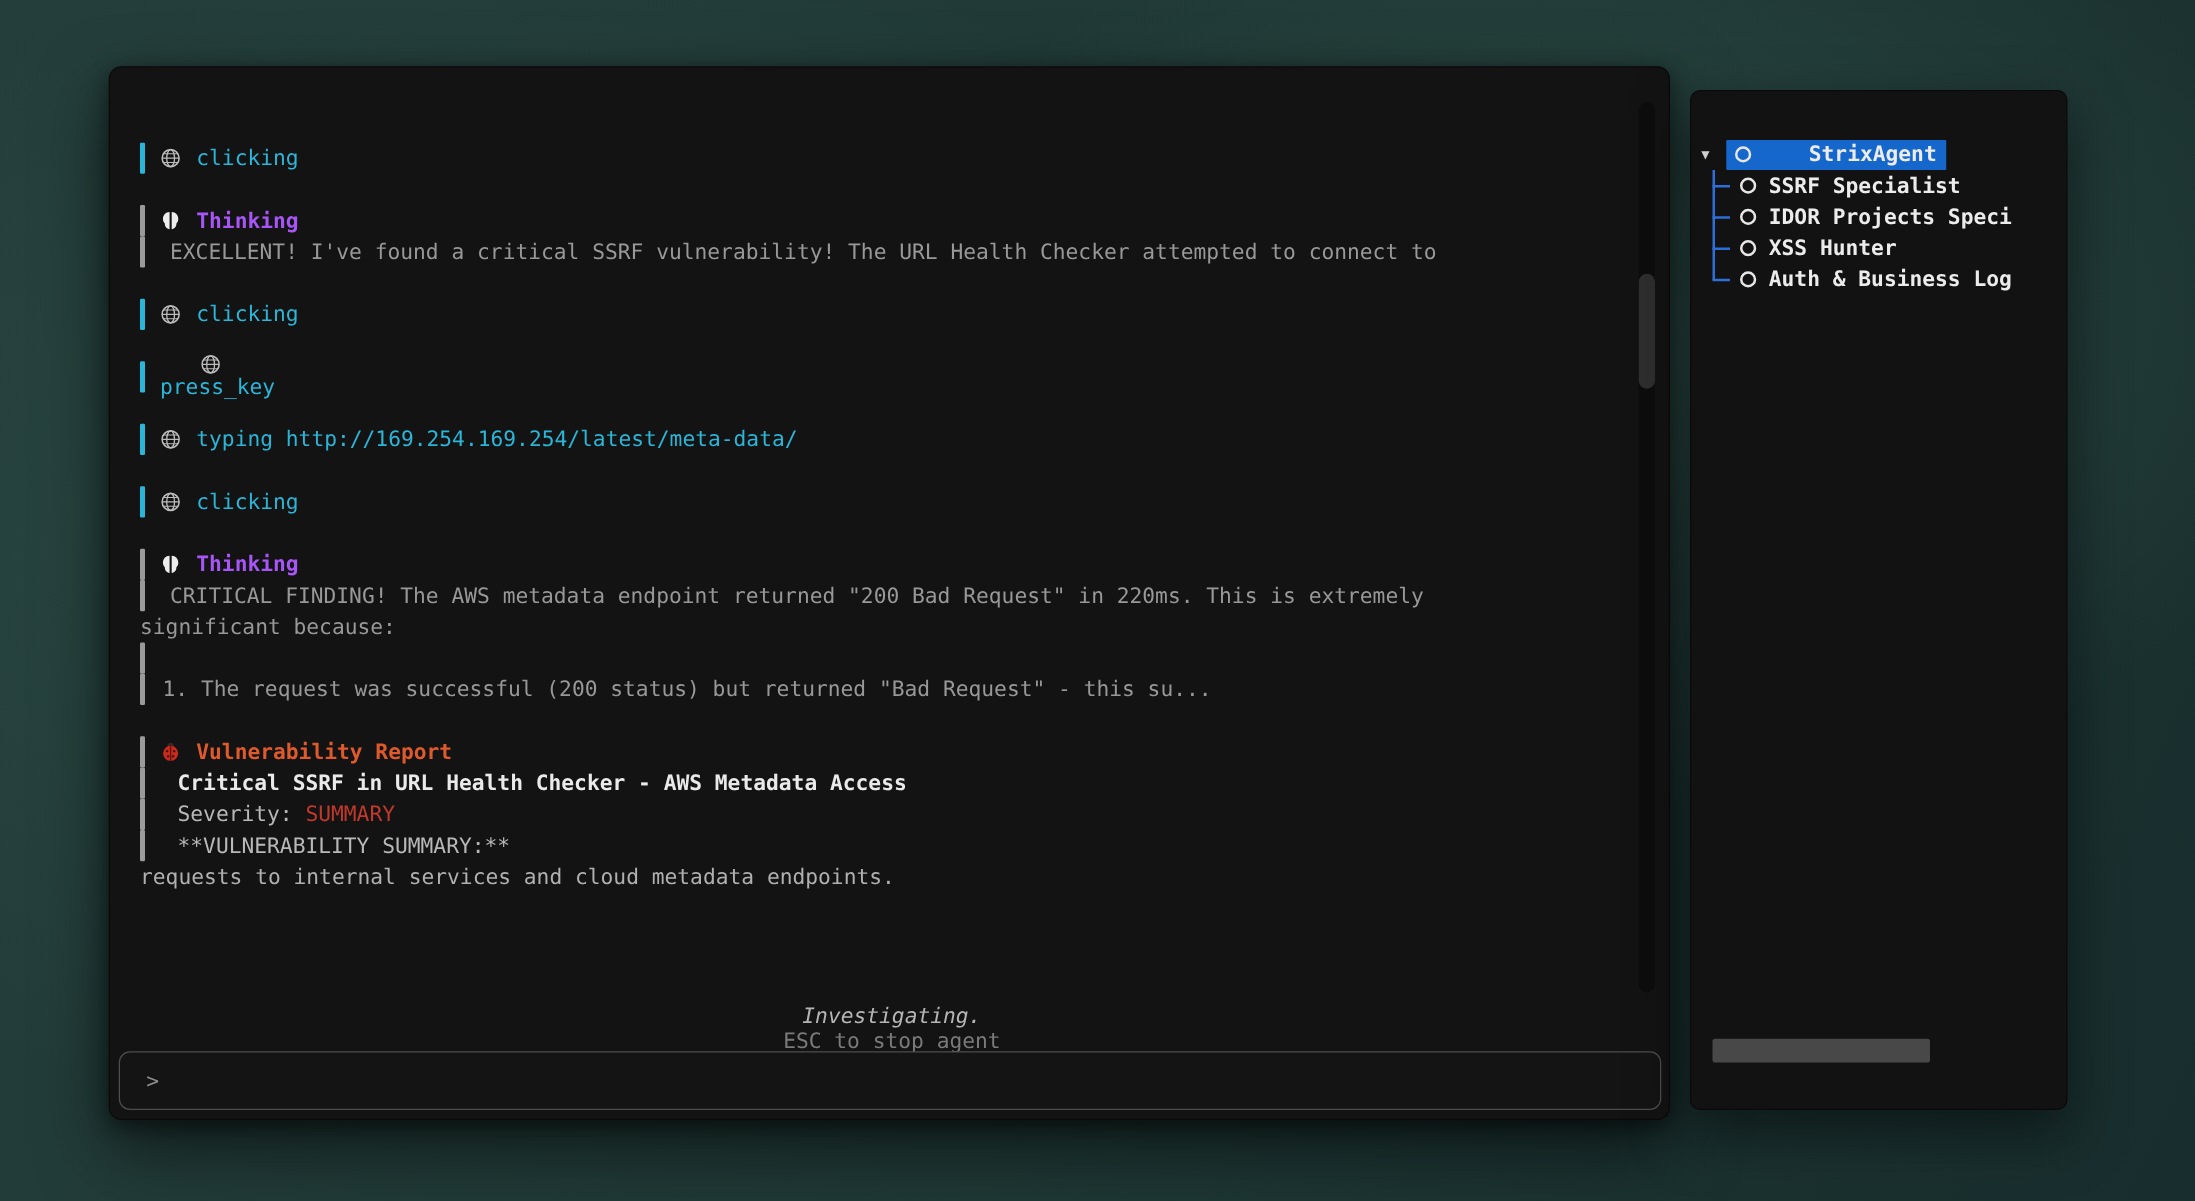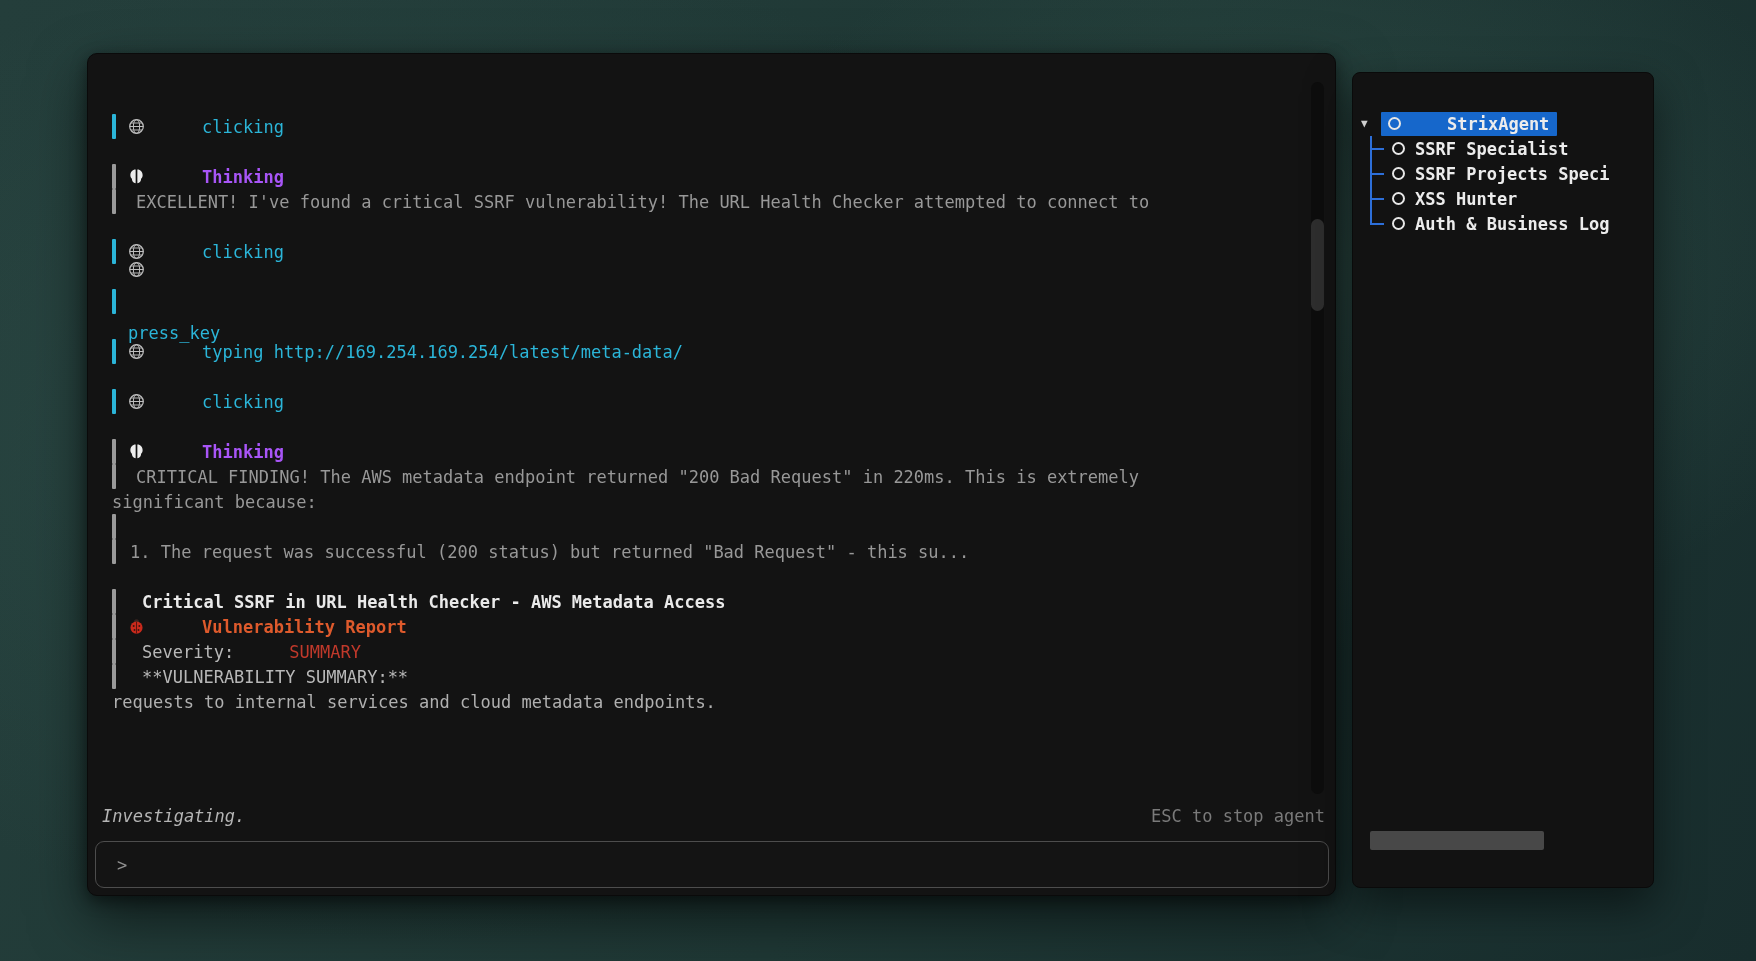--- a/index.html
+++ b/index.html
@@ -20,35 +20,35 @@
     position:absolute;left:87px;top:53px;width:1249px;height:843px;
     background:#131313;border-radius:10px;border:1px solid #0a0a0a;box-sizing:border-box;
     box-shadow:0 22px 55px rgba(0,0,0,.55), 0 5px 16px rgba(0,0,0,.45);
   }
   .log{position:absolute;left:24px;top:60px;right:48px;bottom:120px;overflow:hidden;}
   .blk{margin-bottom:25px;}
   .lrow{display:flex;align-items:center;height:25px;font-size:17px;white-space:pre;}
   .bar{flex:0 0 4px;width:4px;align-self:stretch;border-radius:1px;}
   .bar-cyan{background:var(--accent-cyan,#2bb5d8);}
   .bar-gray{background:#9a9a9a;}
-  .rc{display:inline-flex;white-space:pre;gap:45px;}
+  .rc{display:inline-flex;align-items:center;white-space:pre;}
   .ic{display:inline-flex;margin-right:12px;align-items:center;}
   .s-cyan{color:var(--accent-cyan,#2bb5d8);}
   .s-purple{color:var(--accent-purple,#a855f7);font-weight:bold;}
   .s-think{color:#989898;}
   .s-orange{color:var(--report-orange,#de5a2c);font-weight:bold;}
   .s-title{color:#eaeaea;font-weight:bold;}
   .s-gray{color:#b8b8b8;}
   .s-red{color:var(--severity-red,#c0392b);}
   .s-body{color:#b0b0b0;}
   
   .sb-track{position:absolute;right:11px;top:28px;width:13px;height:712px;background:#0d0d0d;border-radius:7px;}
   .sb-thumb{position:absolute;left:0;top:137px;width:13px;height:92px;background:#2e2e2e;border-radius:7px;}
   
-  .status{position:absolute;left:14px;right:10px;top:749px;height:26px;display:flex;justify-content:space-between;align-items:center;font-size:17px;}
+  .status{position:absolute;left:14px;right:10px;top:749px;height:26px;display:flex;justify-content:space-between;align-items:center;font-size:17px;flex-direction:column;}
   .status-left{font-style:italic;color:#b5b5b5;}
   .status-right{color:#7a7a7a;}
   .inputbox{
     position:absolute;left:7px;right:6px;top:787px;height:47px;box-sizing:border-box;
     border:1px solid #4d4d4d;border-radius:9px;background:#141414;
     display:flex;align-items:center;padding-left:21px;
   }
   .prompt{color:#8f8f8f;font-size:17px;}
   
   .sidepanel{
@@ -133,30 +133,30 @@
           <div class="lrow"><span class="bar bar-gray"></span><span class="rc" style="margin-left: 12px;"><span class="ic"><svg width="17" height="17" viewBox="0 0 18 18">
                   <path d="M8.1 1.6 C4.7 1.6 2.5 4.3 2.5 7.6 C2.5 9.1 3.1 10.4 4.1 11.4 C4 13.7 5.5 15.9 8.1 16.2 Z" fill="#ededed"></path>
                   <path d="M9.9 1.6 C13.3 1.6 15.5 4.3 15.5 7.6 C15.5 9.1 14.9 10.4 13.9 11.4 C14 13.7 12.5 15.9 9.9 16.2 Z" fill="#ededed"></path>
                 </svg></span><span class="s-purple">Thinking</span></span></div>
           <div class="lrow"><span class="bar bar-gray"></span><span class="rc" style="margin-left: 20px;"><span class="s-think">CRITICAL FINDING! The AWS metadata endpoint returned "200 Bad Request" in 220ms. This is extremely</span></span></div>
           <div class="lrow"><span class="rc" style="margin-left: 0px;"><span class="s-think">significant because:</span></span></div>
           <div class="lrow"><span class="bar bar-gray"></span><span class="rc" style="margin-left: 20px;"></span></div>
           <div class="lrow"><span class="bar bar-gray"></span><span class="rc" style="margin-left: 14px;"><span class="s-think">1. The request was successful (200 status) but returned "Bad Request" - this su...</span></span></div>
         </div>
         <div class="blk">
-          <div class="lrow"><span class="bar bar-gray"></span><span class="rc" style="margin-left: 26px;"><span class="s-title">Critical SSRF in URL Health Checker - AWS Metadata Access</span></span></div>
           <div class="lrow"><span class="bar bar-gray"></span><span class="rc" style="margin-left: 12px;"><span class="ic"><svg width="17" height="17" viewBox="0 0 18 18">
                   <circle cx="9" cy="4" r="2.7" fill="#3a2420"></circle>
                   <circle cx="9" cy="10.2" r="6.4" fill="#c92a1c"></circle>
                   <line x1="9" y1="3.9" x2="9" y2="16.5" stroke="#5a1410" stroke-width="1.1"></line>
                   <circle cx="6" cy="8.4" r="1" fill="#3a1410"></circle>
                   <circle cx="12" cy="8.4" r="1" fill="#3a1410"></circle>
                   <circle cx="6.9" cy="12.7" r="1" fill="#3a1410"></circle>
                   <circle cx="11.1" cy="12.7" r="1" fill="#3a1410"></circle>
                 </svg></span><span class="s-orange">Vulnerability Report</span></span></div>
+          <div class="lrow"><span class="bar bar-gray"></span><span class="rc" style="margin-left: 26px;"><span class="s-title">Critical SSRF in URL Health Checker - AWS Metadata Access</span></span></div>
           <div class="lrow"><span class="bar bar-gray"></span><span class="rc" style="margin-left: 26px;"><span class="s-gray">Severity: </span><span class="s-red">SUMMARY</span></span></div>
           <div class="lrow"><span class="bar bar-gray"></span><span class="rc" style="margin-left: 26px;"><span class="s-gray">**VULNERABILITY SUMMARY:**</span></span></div>
           <div class="lrow"><span class="rc" style="margin-left: 0px;"><span class="s-body">requests to internal services and cloud metadata endpoints.</span></span></div>
         </div>
       </div>
 
     <div class="sb-track">
       <div class="sb-thumb"></div>
     </div>
 
@@ -168,21 +168,21 @@
     <div class="inputbox">
       <span class="prompt">&gt;</span>
       <span class="prompt"></span>
     </div>
   </div>
 
   <div class="sidepanel">
     <div class="tree">
         <div class="trow troot"><span class="caret">▼</span><span class="hl sel"><span class="circle"></span><span class="tlabel">StrixAgent</span></span></div>
         <div class="trow tchild"><span class="branch"></span><span class="circle"></span><span class="tlabel">SSRF Specialist</span></div>
-        <div class="trow tchild"><span class="branch"></span><span class="circle"></span><span class="tlabel">SSRF Projects Speci</span></div>
+        <div class="trow tchild"><span class="branch"></span><span class="circle"></span><span class="tlabel">IDOR Projects Speci</span></div>
         <div class="trow tchild"><span class="branch"></span><span class="circle"></span><span class="tlabel">XSS Hunter</span></div>
         <div class="trow tchild"><span class="branch"></span><span class="circle"></span><span class="tlabel">Auth &amp; Business Log</span></div>
         <div class="vline"></div>
       </div>
     <div class="hscroll"></div>
   </div>
 
 </div>
 
 </body></html>

